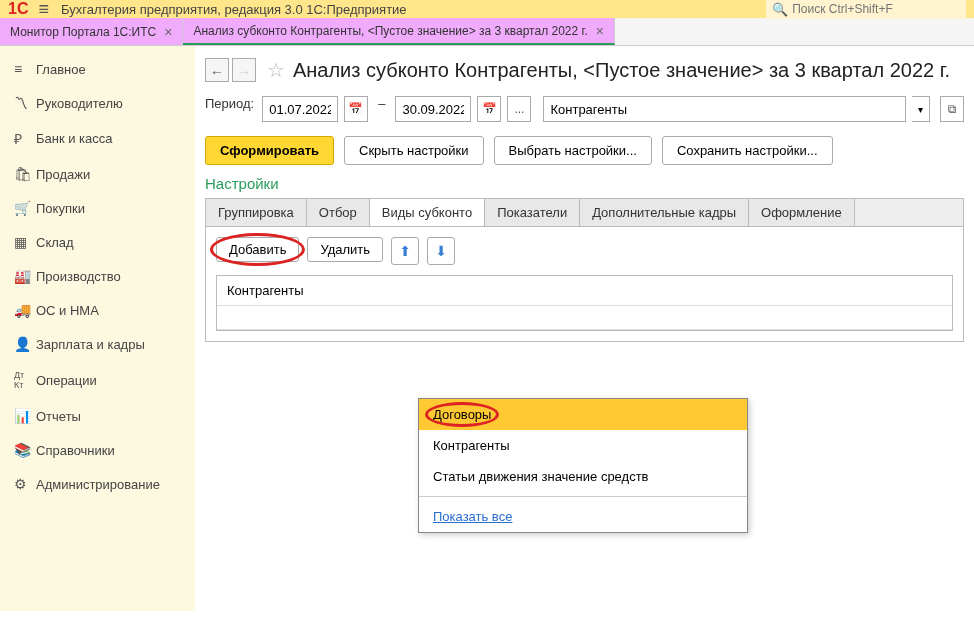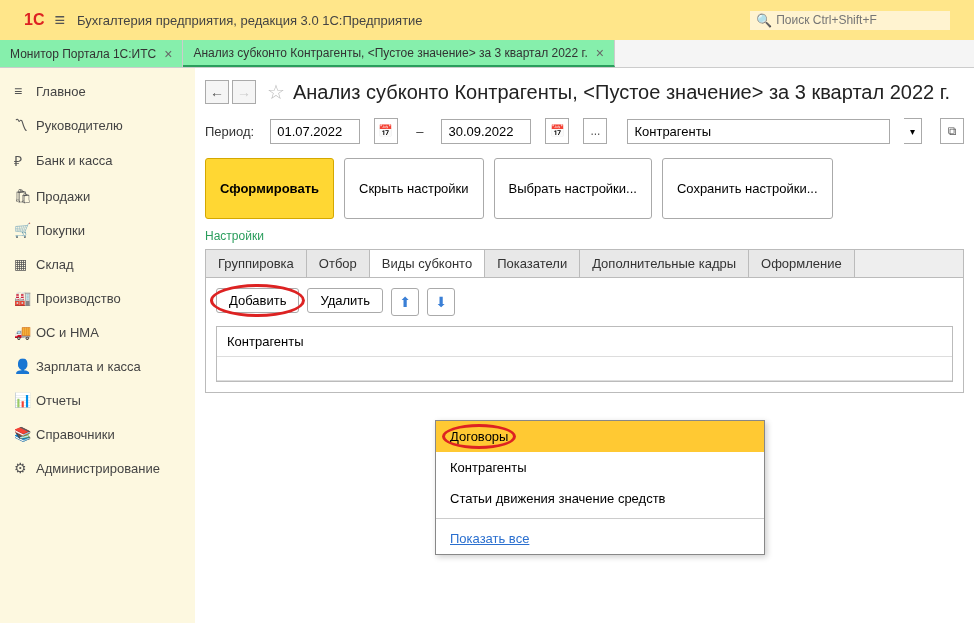--- a/index.html
+++ b/index.html
@@ -1,71 +1,71 @@
 <!DOCTYPE html>
 <html><head>
   <meta charset="utf-8">
   <style>
     * { box-sizing: border-box; margin: 0; padding: 0; font-family: Arial, sans-serif; }
     body { width: 974px; height: 623px; background: #fff; font-size: 13px; overflow: hidden; }
 
-    .top-bar { height: 40px; background: #ffe68a; display: flex; align-items: center; padding: 0 24px; }
+    .top-bar { height: 18px; background: #ffe68a; display: flex; align-items: center; padding: 0 8px; }
     .logo { color: #d22; font-weight: bold; font-size: 16px; margin-right: 10px; }
     .hamburger { font-size: 18px; color: #555; margin-right: 12px; cursor: pointer; }
     .app-title { color: #444; font-size: 13px; flex: 1; }
     .search-box { display: flex; align-items: center; background: #fff3d0; border: none; padding: 2px 6px; width: 200px; }
     .search-icon { color: #666; margin-right: 4px; }
     .search-input { border: none; background: transparent; outline: none; font-size: 12px; color: #999; width: 170px; }
 
     .tabs-bar { height: 28px; background: #f5f5f5; display: flex; border-bottom: 1px solid #ccc; }
-    .tab { display: flex; align-items: center; padding: 8px 10px; background: #86efac; border-right: 1px solid #ccc; font-size: 12px; color: #333; cursor: pointer; position: relative; }
+    .tab { display: flex; align-items: center; padding: 8px 10px; background: #f0abfc; border-right: 1px solid #ccc; font-size: 12px; color: #333; cursor: pointer; position: relative; }
     .tab.active { border-bottom: 2px solid #2a9d5c; }
     .tab-close { margin-left: 8px; color: #666; cursor: pointer; font-size: 14px; }
 
     .main-area { display: flex; height: calc(623px - 58px); }
     .sidebar { width: 195px; background: #fdf8e0; padding-top: 6px; }
     .sidebar-item { display: flex; align-items: center; padding: 9px 14px; color: #444; cursor: pointer; font-size: 13px; }
     .sidebar-icon { width: 22px; color: #555; font-size: 14px; }
 
     .content { flex: 1; background: #fff; padding: 12px 10px; position: relative; }
     .content-header { display: flex; align-items: center; margin-bottom: 14px; }
     .nav-btn { width: 24px; height: 24px; border: 1px solid #aaa; background: #f5f5f5; margin-right: 3px; display: flex; align-items: center; justify-content: center; cursor: pointer; font-size: 14px; color: #555; }
     .star-icon { font-size: 20px; color: #bbb; margin: 0 8px; cursor: pointer; }
     .page-title { font-size: 20px; color: #222; }
 
-    .period-row { display: flex; align-items: center; margin-bottom: 14px; gap: 14px; }
+    .period-row { display: flex; margin-bottom: 14px; gap: 6px; }
     .period-label { color: #333; margin-right: 2px; }
-    .date-input { border: 1px solid #aaa; padding: 4px 6px; width: 90px; font-size: 13px; }
+    .date-input { border: 1px solid #aaa; padding: 4px 6px; width: 76px; font-size: 13px; }
     .cal-btn, .dots-btn, .popout-btn { width: 24px; height: 26px; border: 1px solid #aaa; background: #fff; display: flex; align-items: center; justify-content: center; cursor: pointer; font-size: 12px; color: #555; }
     .dash { color: #333; margin: 0 4px; }
     .subkonto-input { border: 1px solid #aaa; padding: 4px 6px; flex: 1; font-size: 13px; }
     .dd-btn { width: 18px; height: 26px; border: 1px solid #aaa; border-left: none; background: #fff; display: flex; align-items: center; justify-content: center; cursor: pointer; font-size: 10px; }
 
     .action-row { display: flex; gap: 10px; margin-bottom: 10px; }
-    .btn { border: 1px solid #aaa; background: #fff; padding: 22px 14px; font-size: 13px; cursor: pointer; border-radius: 3px; }
+    .btn { border: 1px solid #aaa; background: #fff; padding: 6px 14px; font-size: 13px; cursor: pointer; border-radius: 3px; }
     .btn.primary { background: #ffd733; border-color: #d4a800; font-weight: bold; }
 
-    .settings-title { color: #2a9d5c; font-size: 12px; margin-bottom: 6px; }
+    .settings-title { color: #2a9d5c; font-size: 15px; margin-bottom: 6px; }
     .setting-tabs { display: flex; border: 1px solid #bbb; background: #eee; }
     .setting-tab { padding: 6px 12px; border-right: 1px solid #bbb; font-size: 13px; color: #333; cursor: pointer; background: #e8e8e8; }
     .setting-tab.active { background: #fff; }
 
     .panel { border: 1px solid #bbb; border-top: none; padding: 10px; }
     .panel-actions { display: flex; gap: 8px; align-items: flex-start; margin-bottom: 10px; }
     .small-btn { border: 1px solid #aaa; background: #fff; padding: 4px 12px; font-size: 13px; cursor: pointer; border-radius: 3px; }
     .icon-btn { width: 28px; height: 28px; border: 1px solid #aaa; background: #fff; display: flex; align-items: center; justify-content: center; cursor: pointer; font-size: 14px; border-radius: 3px; }
     .circled { position: relative; }
     .circled::after { content: ''; position: absolute; top: -4px; left: -6px; right: -6px; bottom: -4px; border: 3px solid #d22; border-radius: 50%; pointer-events: none; }
 
     .list-box { border: 1px solid #bbb; }
     .list-header { padding: 7px 10px; border-bottom: 1px solid #ddd; background: #fff; font-size: 13px; }
     .list-input-row { padding: 4px 10px; border-bottom: 1px solid #ddd; }
     .list-input { border: none; outline: none; width: 100%; font-size: 13px; }
 
-    .dropdown { position: absolute; top: 352px; left: 240px; width: 330px; background: #fff; border: 1px solid #888; box-shadow: 2px 2px 6px rgba(0,0,0,0.2); z-index: 10; }
+    .dropdown { position: absolute; top: 352px; left: 223px; width: 330px; background: #fff; border: 1px solid #888; box-shadow: 2px 2px 6px rgba(0,0,0,0.2); z-index: 10; }
     .dropdown-item { padding: 8px 14px; font-size: 13px; cursor: pointer; }
     .dropdown-item.selected { background: #ffc933; position: relative; }
     .dropdown-item.selected .circled-text { position: relative; display: inline-block; }
     .dropdown-item.selected .circled-text::after { content: ''; position: absolute; top: -5px; left: -8px; right: -8px; bottom: -5px; border: 3px solid #d22; border-radius: 50%; pointer-events: none; }
     .dropdown-sep { border-top: 1px solid #ccc; margin: 4px 0; }
     .dropdown-link { padding: 8px 14px; color: #2a6fcf; text-decoration: underline; cursor: pointer; font-size: 13px; }
   </style>
 </head>
 <body>
 
@@ -119,21 +119,25 @@
     <div class="sidebar-item">
         <span class="sidebar-icon">🏭</span>
         <span>Производство</span>
       </div>
     <div class="sidebar-item">
         <span class="sidebar-icon">🚚</span>
         <span>ОС и НМА</span>
       </div>
     <div class="sidebar-item">
         <span class="sidebar-icon">👤</span>
-        <span>Зарплата и касса</span>
+        <span>Зарплата и кадры</span>
+      </div>
+    <div class="sidebar-item">
+        <span class="sidebar-icon" style="font-size:9px;">Дт<br>Кт</span>
+        <span>Операции</span>
       </div>
     <div class="sidebar-item">
         <span class="sidebar-icon">📊</span>
         <span>Отчеты</span>
       </div>
     <div class="sidebar-item">
         <span class="sidebar-icon">📚</span>
         <span>Справочники</span>
       </div>
     <div class="sidebar-item">

